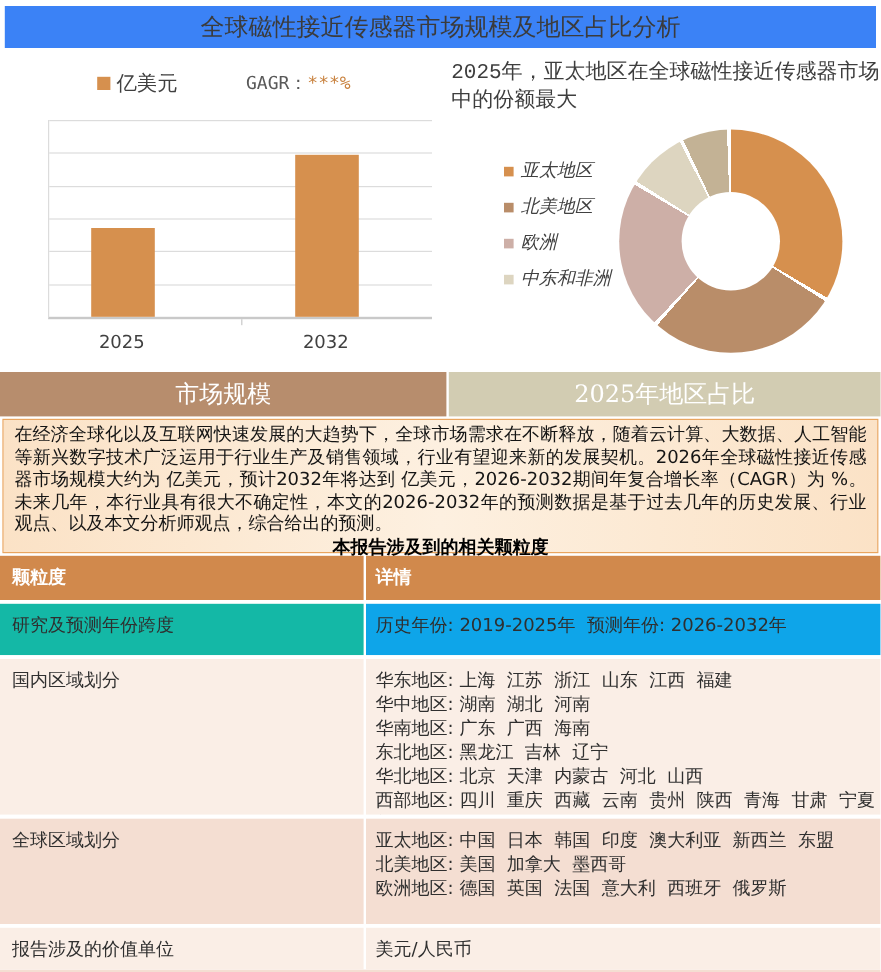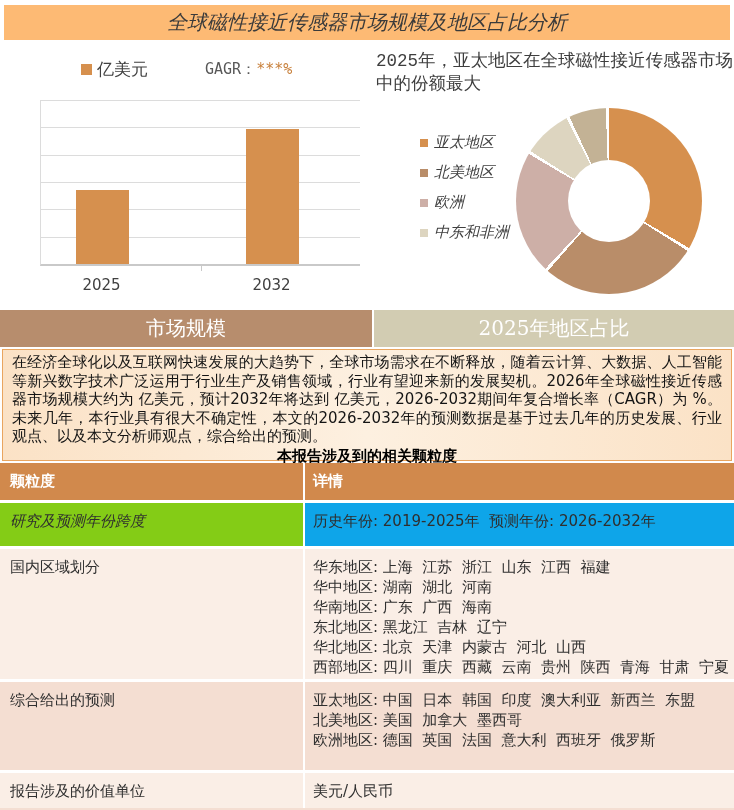--- a/index.html
+++ b/index.html
@@ -68,21 +68,21 @@
   .cell-label { font-size:15px; color:#2f2f2f; }
   .detail-line { font-size:15px; line-height:20px; color:#2f2f2f; white-space:pre-wrap; }
   .r1 { height:43px; } .r2 { height:130px; } .r3 { height:88px; } .r4 { height:35px; }
   .bottom-strip { position:absolute; top:808px; left:0; width:734px; height:2px; }
 </style>
 </head>
 <body>
 
 <div class="page">
 
-  <div class="title-bar" style="background-color: #fdba74; font-style: italic;">全球磁性接近传感器市场规模及地区占比分析</div>
+  <div class="title-bar" style="background-color: #3b82f6;">全球磁性接近传感器市场规模及地区占比分析</div>
 
   <div class="charts">
 
     <div class="barchart">
       <div class="bar-legend">
         <span class="sw" style="background-color: rgb(214, 144, 78);"></span>
         <span class="lbl">亿美元</span>
       </div>
       <div class="cagr"><span>GAGR：</span><span class="val">***%</span></div>
 
@@ -139,21 +139,21 @@
     <div class="tbl-caption">本报告涉及到的相关颗粒度</div>
   </div>
 
   <div class="tbl">
     <div class="t-row t-head">
       <div class="t-cl" style="background-color: rgb(209, 137, 76);">颗粒度</div>
       <div class="t-cr" style="background-color: rgb(209, 137, 76);">详情</div>
     </div>
 
     <div class="t-row r1">
-      <div class="t-cl" style="background-color: #84cc16; font-style: italic;">
+      <div class="t-cl" style="background-color: #14b8a6;">
         <span class="cell-label">研究及预测年份跨度</span>
       </div>
       <div class="t-cr" style="background-color: #0ea5e9;">
         <div class="detail-line">历史年份: 2019-2025年  预测年份: 2026-2032年</div>
       </div>
     </div>
 
     <div class="t-row r2">
       <div class="t-cl" style="background-color: rgb(250, 238, 230);">
         <span class="cell-label">国内区域划分</span>
@@ -163,21 +163,21 @@
         <div class="detail-line">华中地区: 湖南  湖北  河南</div>
         <div class="detail-line">华南地区: 广东  广西  海南</div>
         <div class="detail-line">东北地区: 黑龙江  吉林  辽宁</div>
         <div class="detail-line">华北地区: 北京  天津  内蒙古  河北  山西</div>
         <div class="detail-line">西部地区: 四川  重庆  西藏  云南  贵州  陕西  青海  甘肃  宁夏  新疆</div>
       </div>
     </div>
 
     <div class="t-row r3">
       <div class="t-cl" style="background-color: rgb(244, 222, 210);">
-        <span class="cell-label">综合给出的预测</span>
+        <span class="cell-label">全球区域划分</span>
       </div>
       <div class="t-cr" style="background-color: rgb(244, 222, 210);">
         <div class="detail-line">亚太地区: 中国  日本  韩国  印度  澳大利亚  新西兰  东盟</div>
         <div class="detail-line">北美地区: 美国  加拿大  墨西哥</div>
         <div class="detail-line">欧洲地区: 德国  英国  法国  意大利  西班牙  俄罗斯</div>
 
       </div>
     </div>
 
     <div class="t-row r4">

